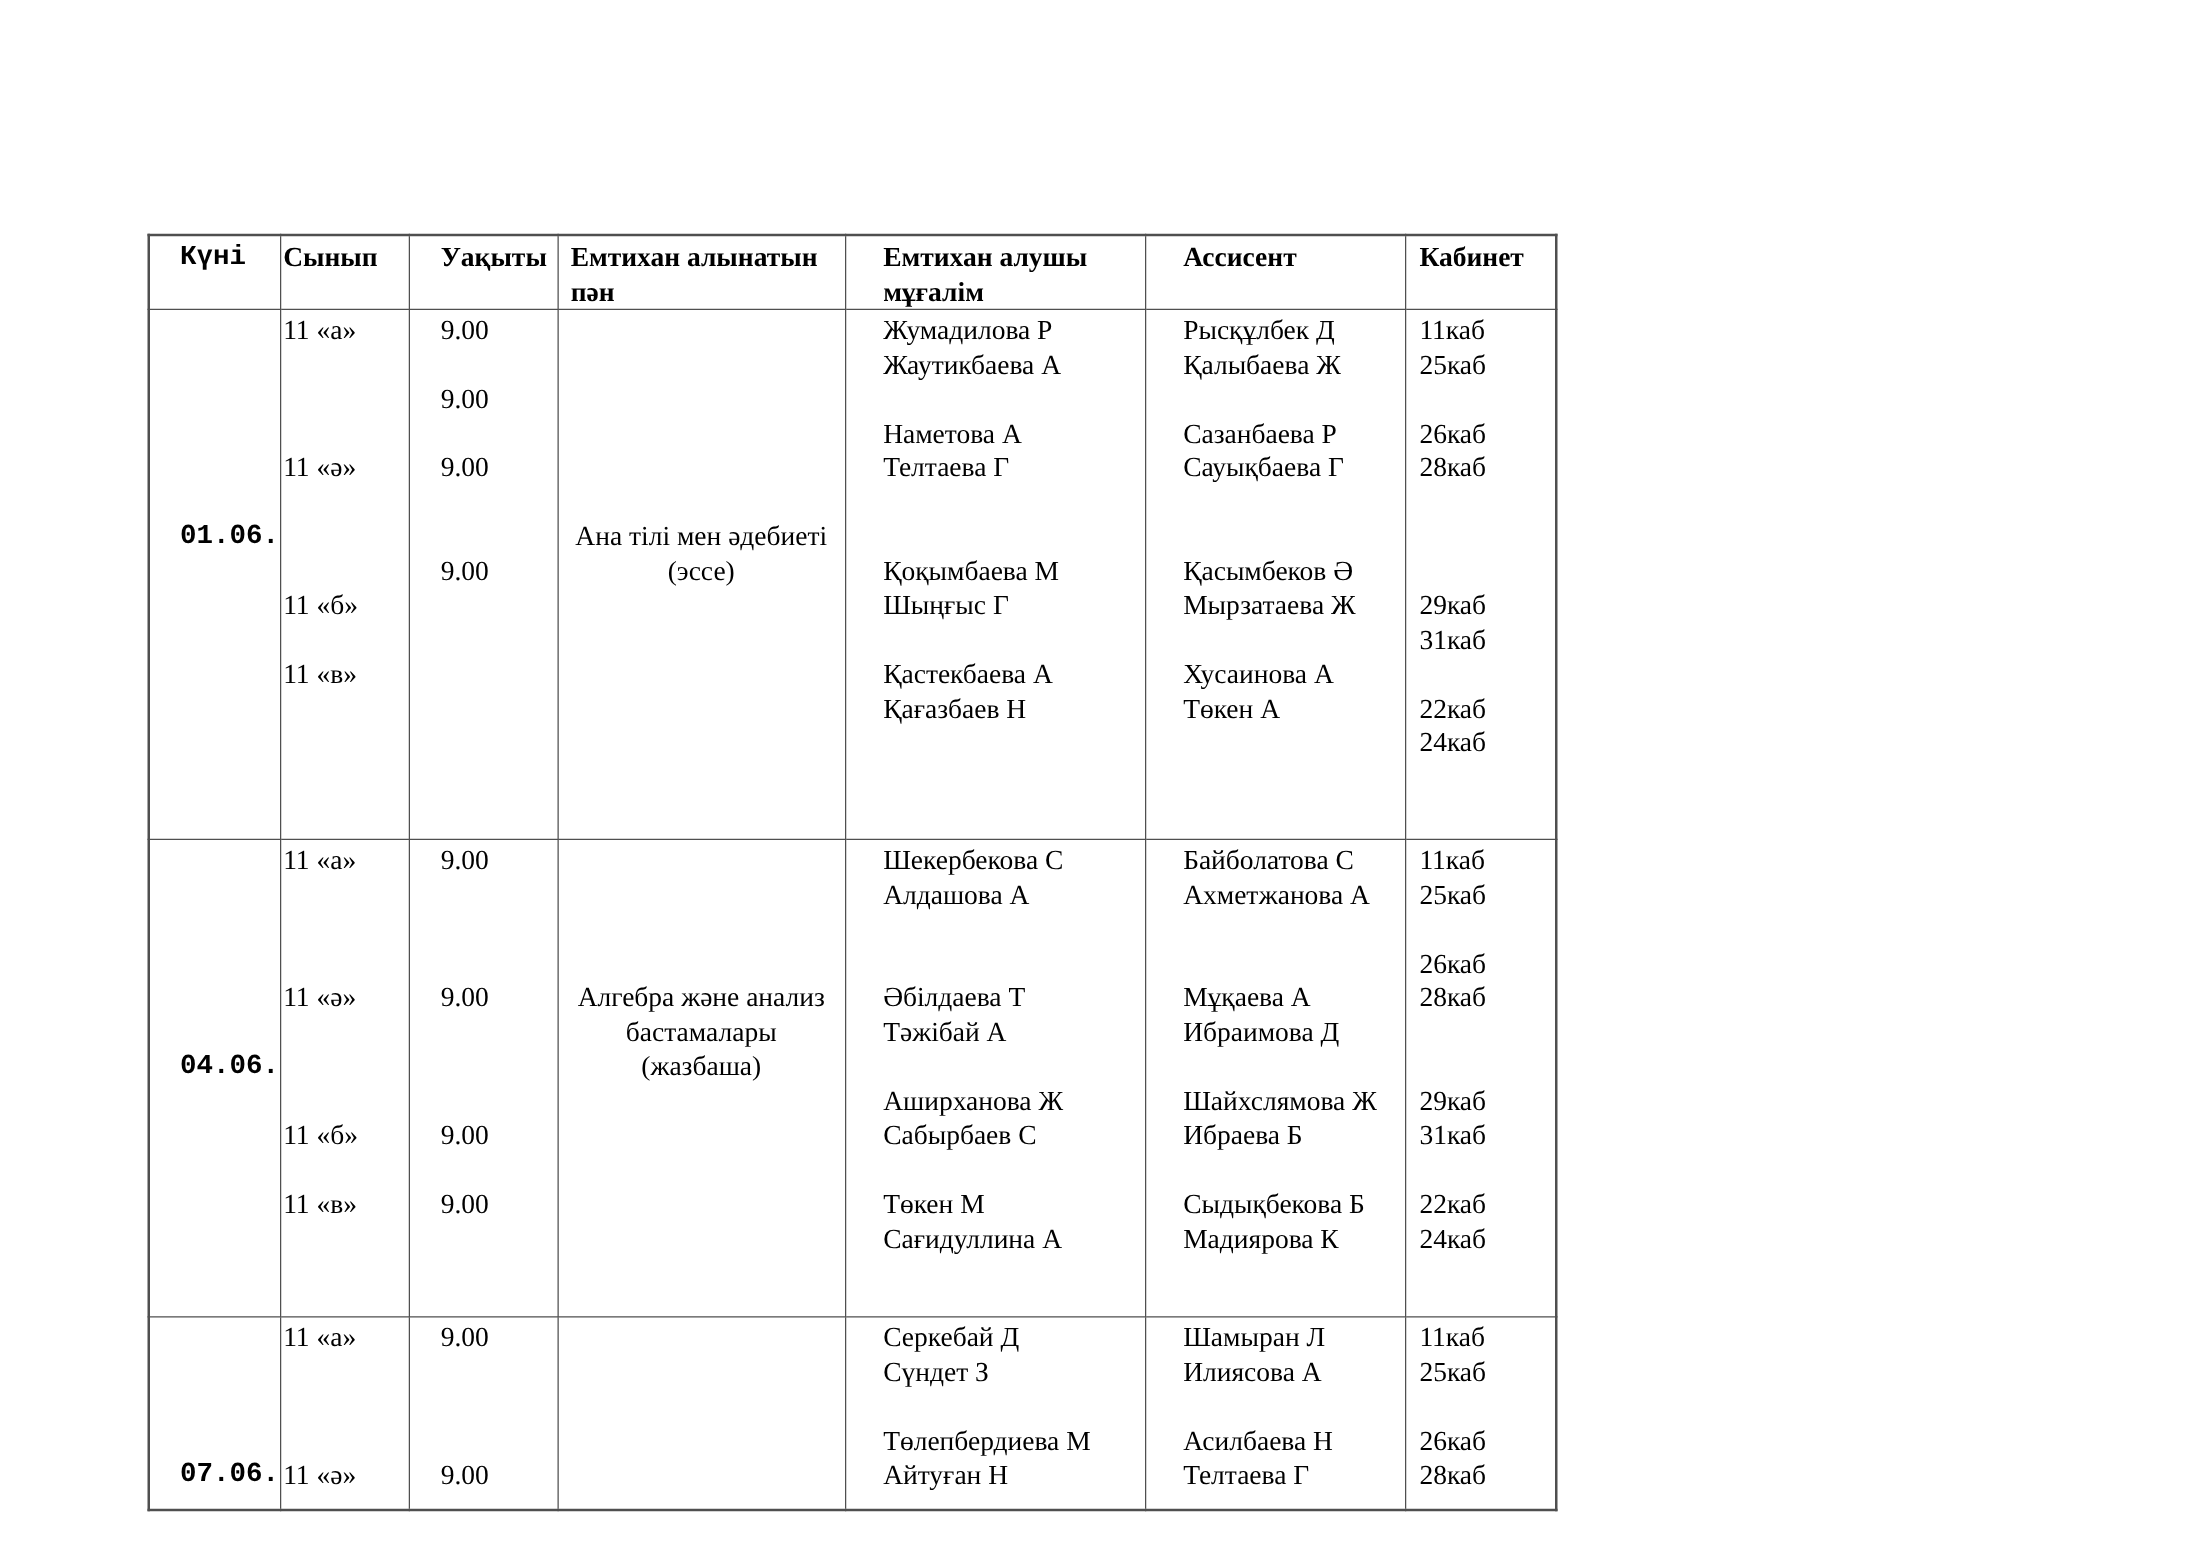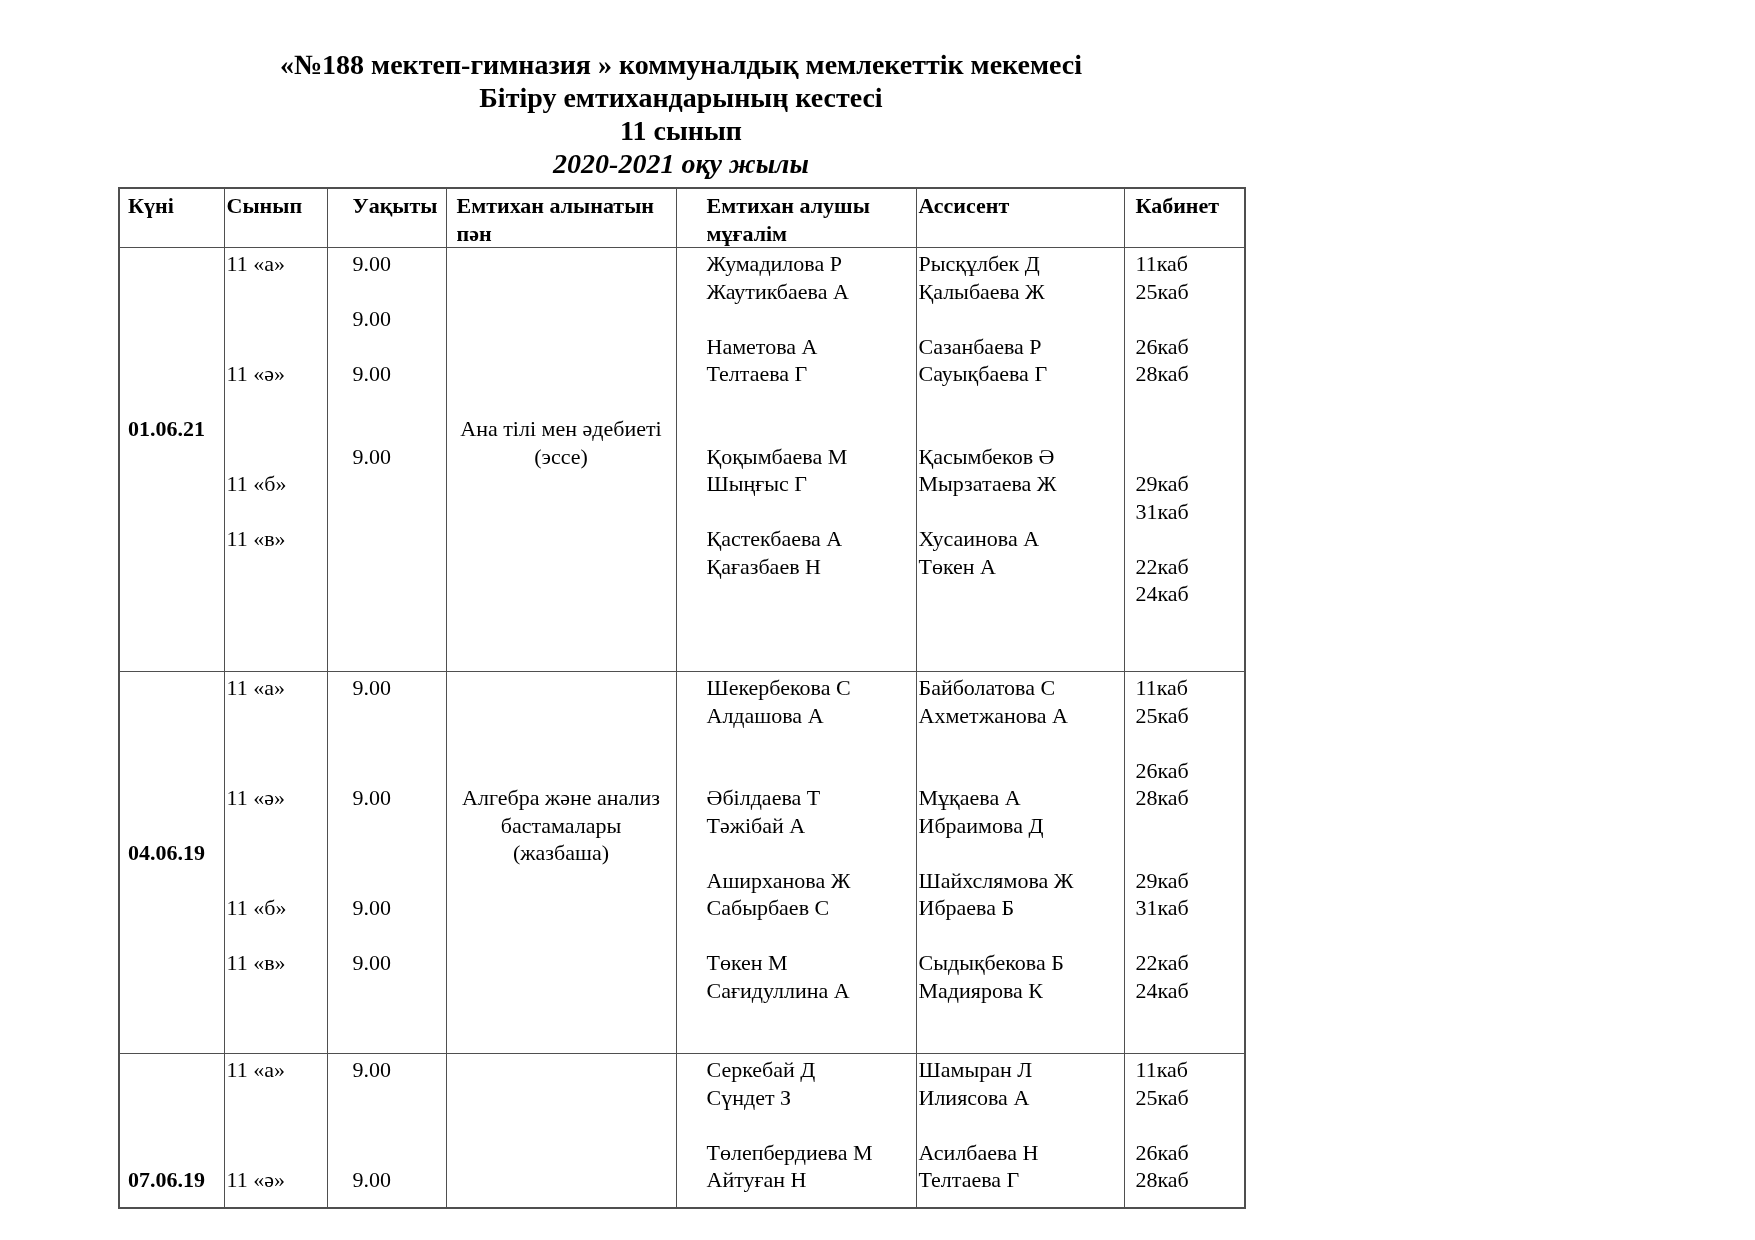--- a/index.html
+++ b/index.html
@@ -44,43 +44,37 @@
   thead th {
     font-weight: bold;
     text-align: left;
     height: 53px;
     padding-top: 3px;
   }
   .line { height: 27.5px; white-space: nowrap; }
   .b { font-weight: normal; }
 
   
-  .c0 { padding-left: 8px;  }
+  .c0 { padding-left: 24px; font-family: Liberation Mono, monospace;  }
   .c1 { padding-left: 2px; }
   .c2 { padding-left: 25px; }
   .c3 { padding-left: 0;  text-align: center; margin-left: 20px; }
   th.c3 { text-align: left; padding-left: 10px; padding-right: 8px; white-space: normal; }
   .c4 { padding-left: 30px; }
   th.c4 { padding-right: 30px; white-space: normal; }
-  .c5 { padding-left: 2px; margin-left: 24px; }
+  .c5 { padding-left: 30px; margin-left: 24px; }
   .c6 { padding-left: 11px; }
 
   td.c0 .line { font-weight: bold; } 
 </style>
 </head>
 <body>
 
 <div class="page">
 
-  <div class="title-block">
-    <div>«№188 мектеп-гимназия » коммуналдық мемлекеттік мекемесі</div>
-    <div>Бітіру емтихандарының кестесі</div>
-    <div>11 сынып</div>
-    <div class="title-year">2020-2021 оқу жылы</div>
-  </div>
 
   <table class="schedule">
     <colgroup>
       <col style="width:105px">
         <col style="width:103px">
         <col style="width:119px">
       <col style="width:230px">
         <col style="width:240px">
         <col style="width:208px">
       <col style="width:121px">

